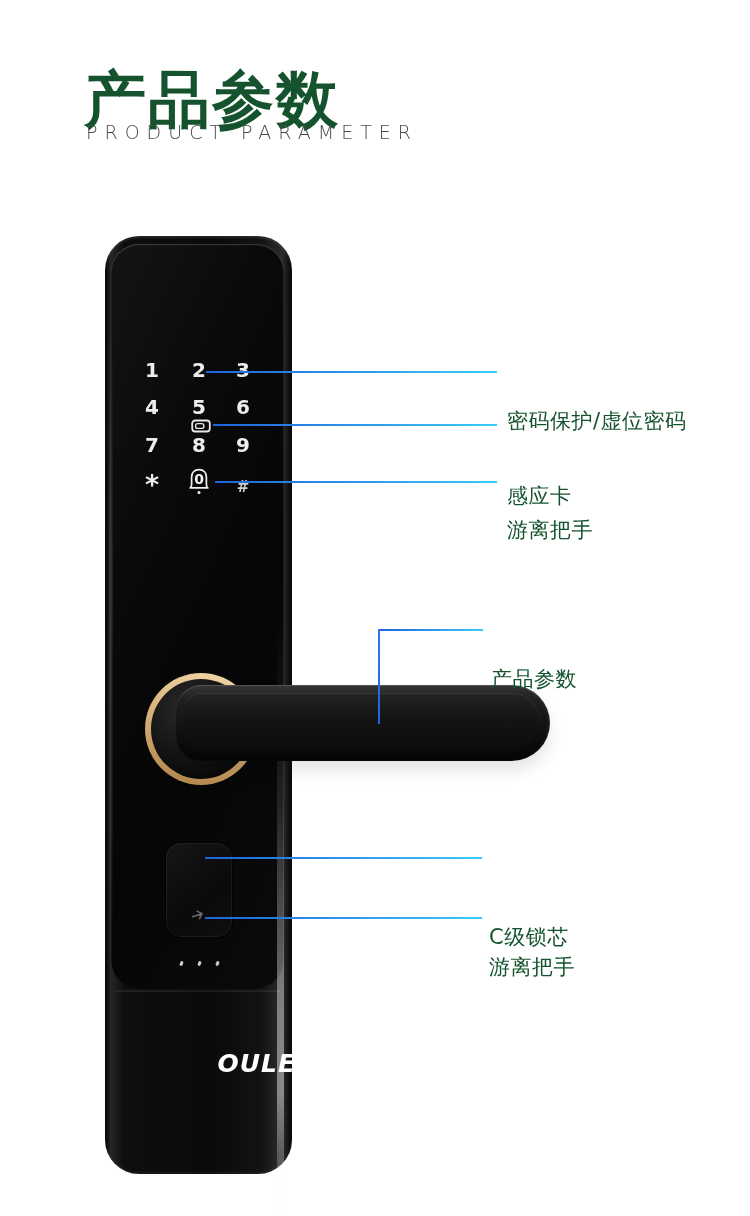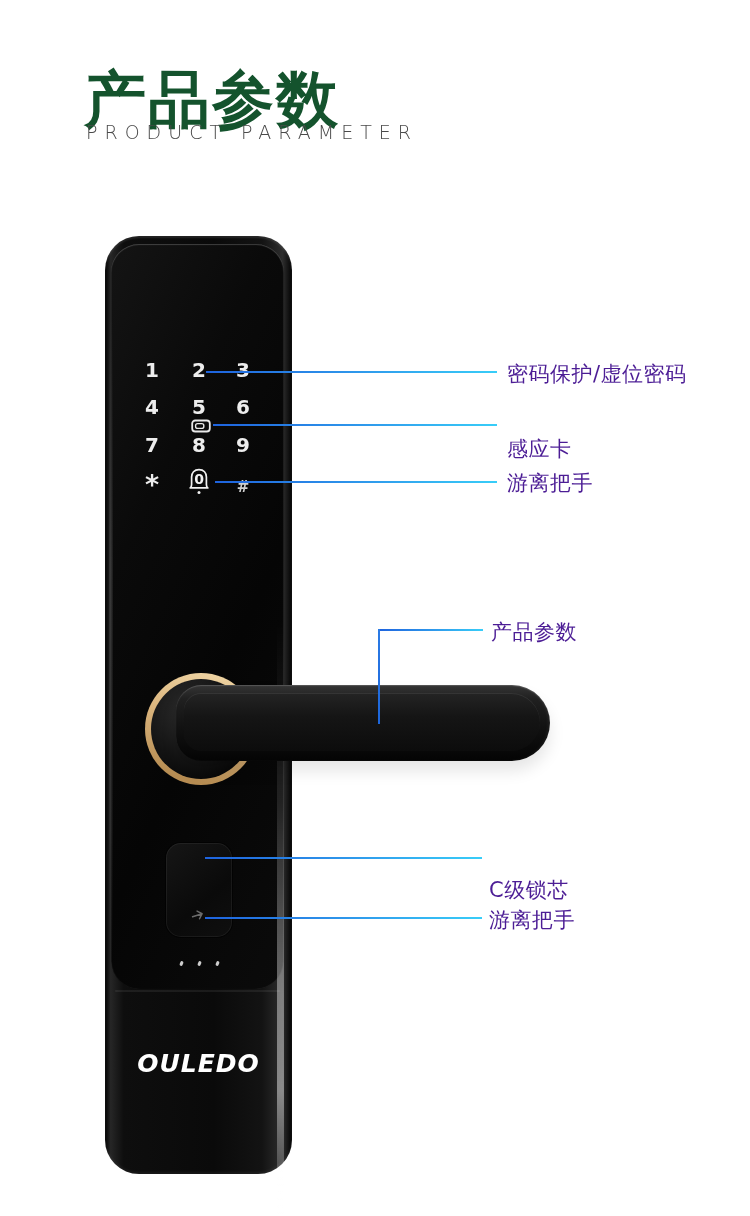--- a/index.html
+++ b/index.html
@@ -64,23 +64,24 @@
     background:linear-gradient(140deg,#161616,#0a0a0a 60%,#0f0f0f);
     box-shadow:inset 0 0 0 1px rgba(255,255,255,0.06),0 0 0 1px rgba(0,0,0,0.6);
     z-index:3;
   }
   .cyl-arrow{position:absolute;left:24px;top:64px;transform:rotate(-18deg);opacity:0.75;}
   .dot{
     position:absolute;width:3px;height:5px;border-radius:2px;background:#e3e3e3;
     transform:rotate(22deg);z-index:3;opacity:0.9;
   }
   .brand{
-    position:absolute;left:0;top:813px;width:187px;text-align:center;
+    position:absolute;left:0;top:813px;width:187px;text-align:right;
     font-size:25px;font-weight:800;font-style:italic;color:#ffffff;letter-spacing:1px;
     z-index:3;
+    padding-left:48px;
   }
   
   .ring{
     position:absolute;left:145px;top:673px;width:112px;height:112px;border-radius:50%;
     background:linear-gradient(195deg,#eed3a2 8%,#dab47c 45%,#b68c52 88%);z-index:6;
   }
   .hub{
     position:absolute;left:151px;top:679px;width:100px;height:100px;border-radius:50%;
     background:radial-gradient(circle at 38% 32%,#2d2d2d,#141414 50%,#050505 85%);z-index:7;
   }
@@ -99,22 +100,23 @@
   
   .line{
     position:absolute;height:2px;z-index:10;
     background:linear-gradient(90deg,#1e63de 0%,#2f9bec 55%,#38cdf8 100%);
   }
   .line-v{
     position:absolute;width:2px;z-index:10;
     background:linear-gradient(180deg,#2b7be5,#1d66db);
   }
   .label{
-    position:absolute;font-size:21px;color:#4c1d95;letter-spacing:0.5px;z-index:11;
+    position:absolute;font-size:21px;color:#14532d;letter-spacing:0.5px;z-index:11;
     white-space:nowrap;
+    margin-top:47px;
   }
 </style>
 </head>
 <body>
 
 <div class="canvas">
 
   <h1 class="title">产品参数</h1>
   <div class="subtitle">PRODUCT PARAMETER</div>
 

